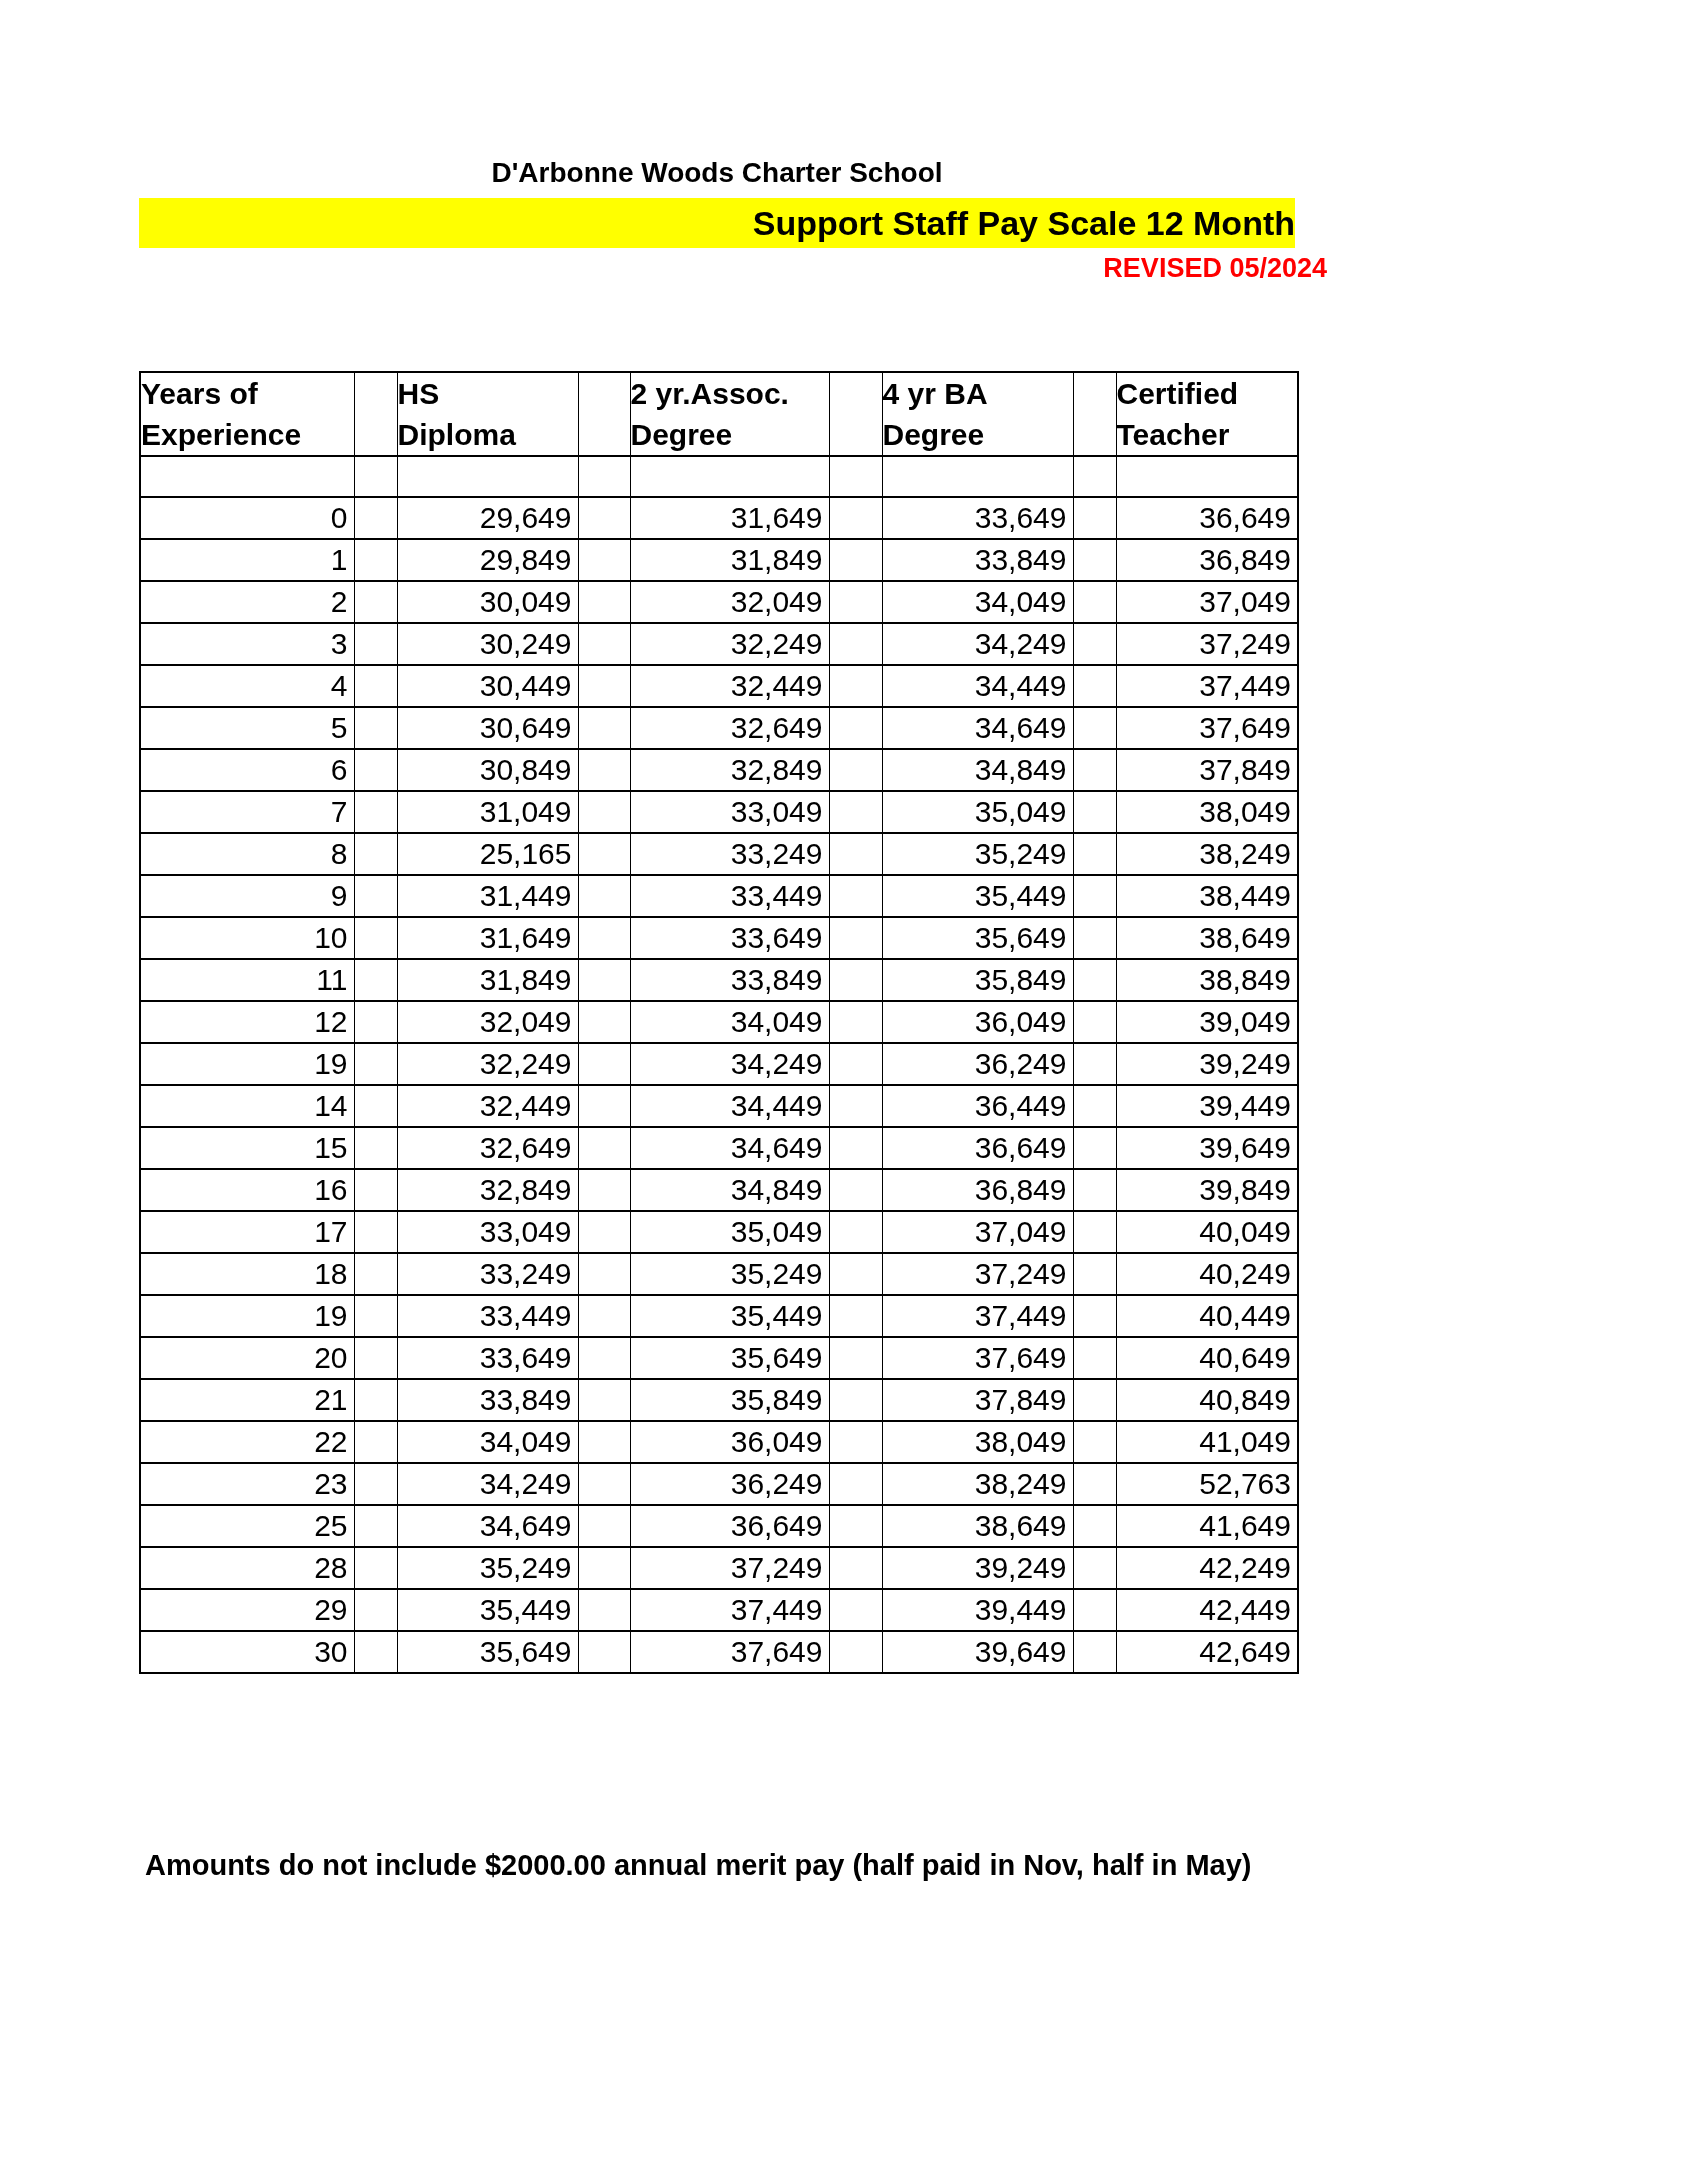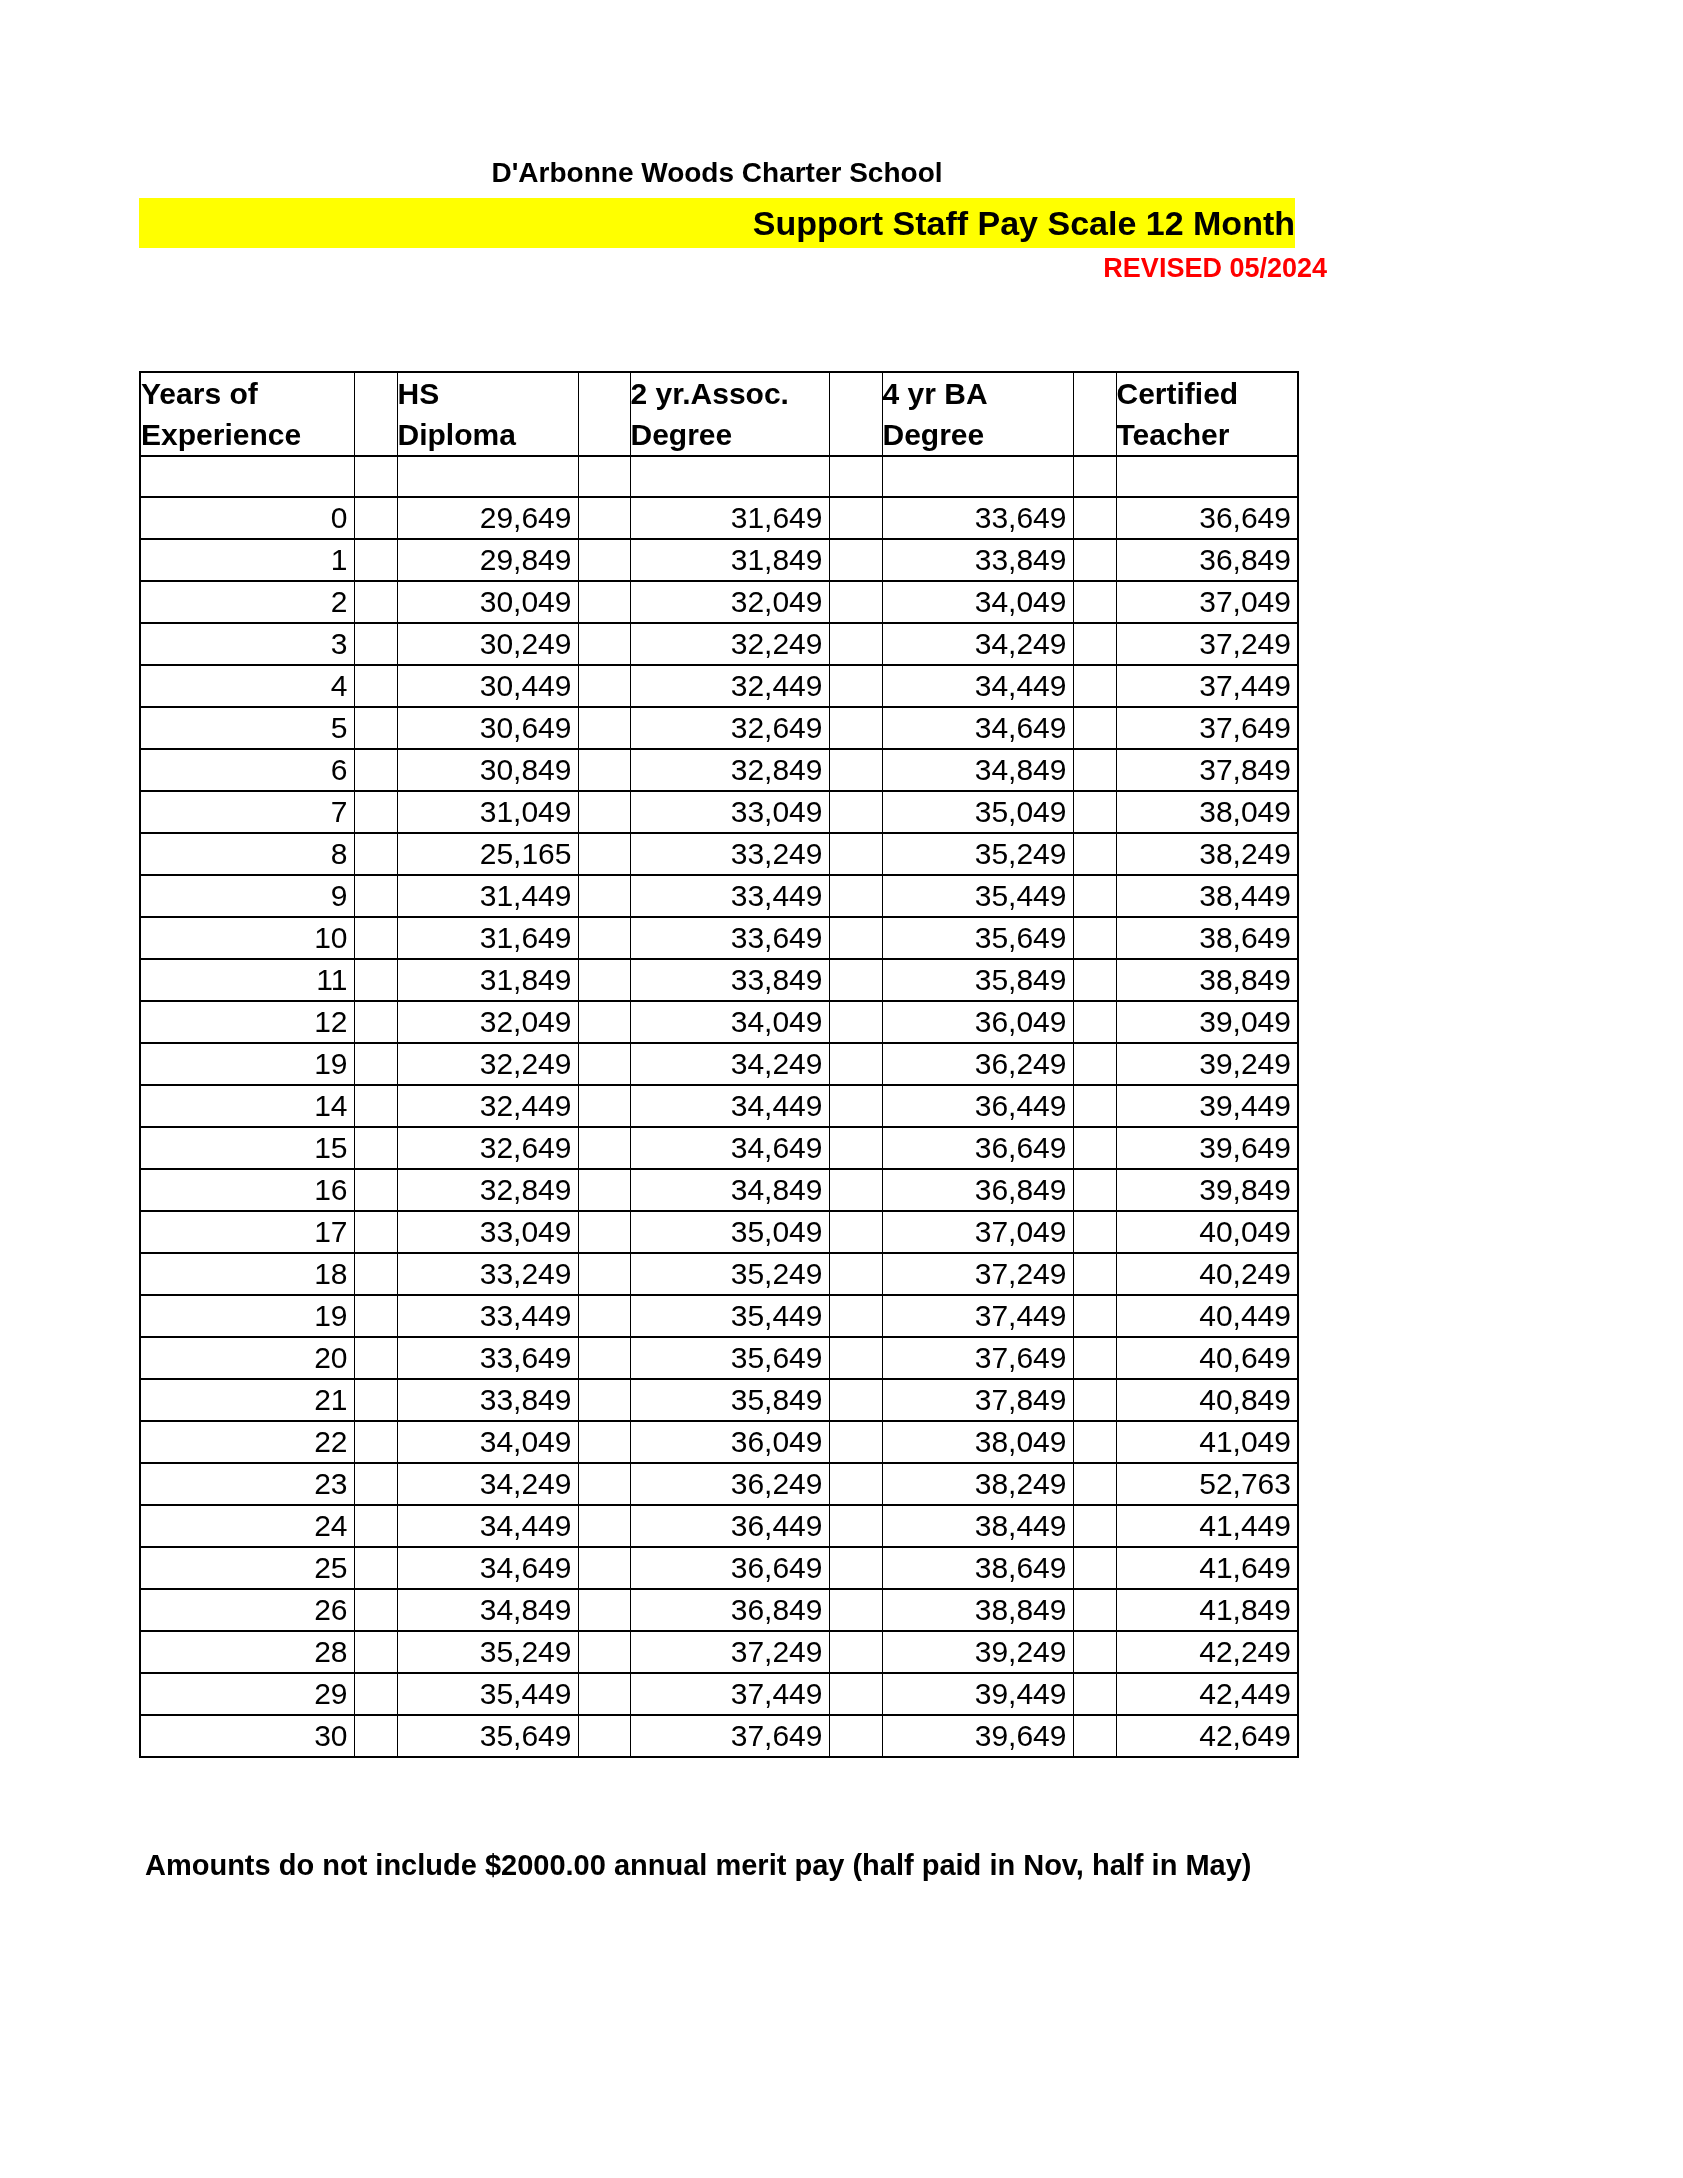--- a/index.html
+++ b/index.html
@@ -337,51 +337,29 @@
         <td class="gap"></td>
         <td>34,249</td>
         <td class="gap"></td>
         <td>36,249</td>
         <td class="gap"></td>
         <td>38,249</td>
         <td class="gap"></td>
         <td>52,763</td>
       </tr>
       <tr>
-        <td>24</td>
-        <td class="gap"></td>
-        <td>34,449</td>
-        <td class="gap"></td>
-        <td>36,449</td>
-        <td class="gap"></td>
-        <td>38,449</td>
-        <td class="gap"></td>
-        <td>41,449</td>
-      </tr>
-      <tr>
         <td>25</td>
         <td class="gap"></td>
         <td>34,649</td>
         <td class="gap"></td>
         <td>36,649</td>
         <td class="gap"></td>
         <td>38,649</td>
         <td class="gap"></td>
         <td>41,649</td>
-      </tr>
-      <tr>
-        <td>26</td>
-        <td class="gap"></td>
-        <td>34,849</td>
-        <td class="gap"></td>
-        <td>36,849</td>
-        <td class="gap"></td>
-        <td>38,849</td>
-        <td class="gap"></td>
-        <td>41,849</td>
       </tr>
       <tr>
         <td>28</td>
         <td class="gap"></td>
         <td>35,249</td>
         <td class="gap"></td>
         <td>37,249</td>
         <td class="gap"></td>
         <td>39,249</td>
         <td class="gap"></td>

